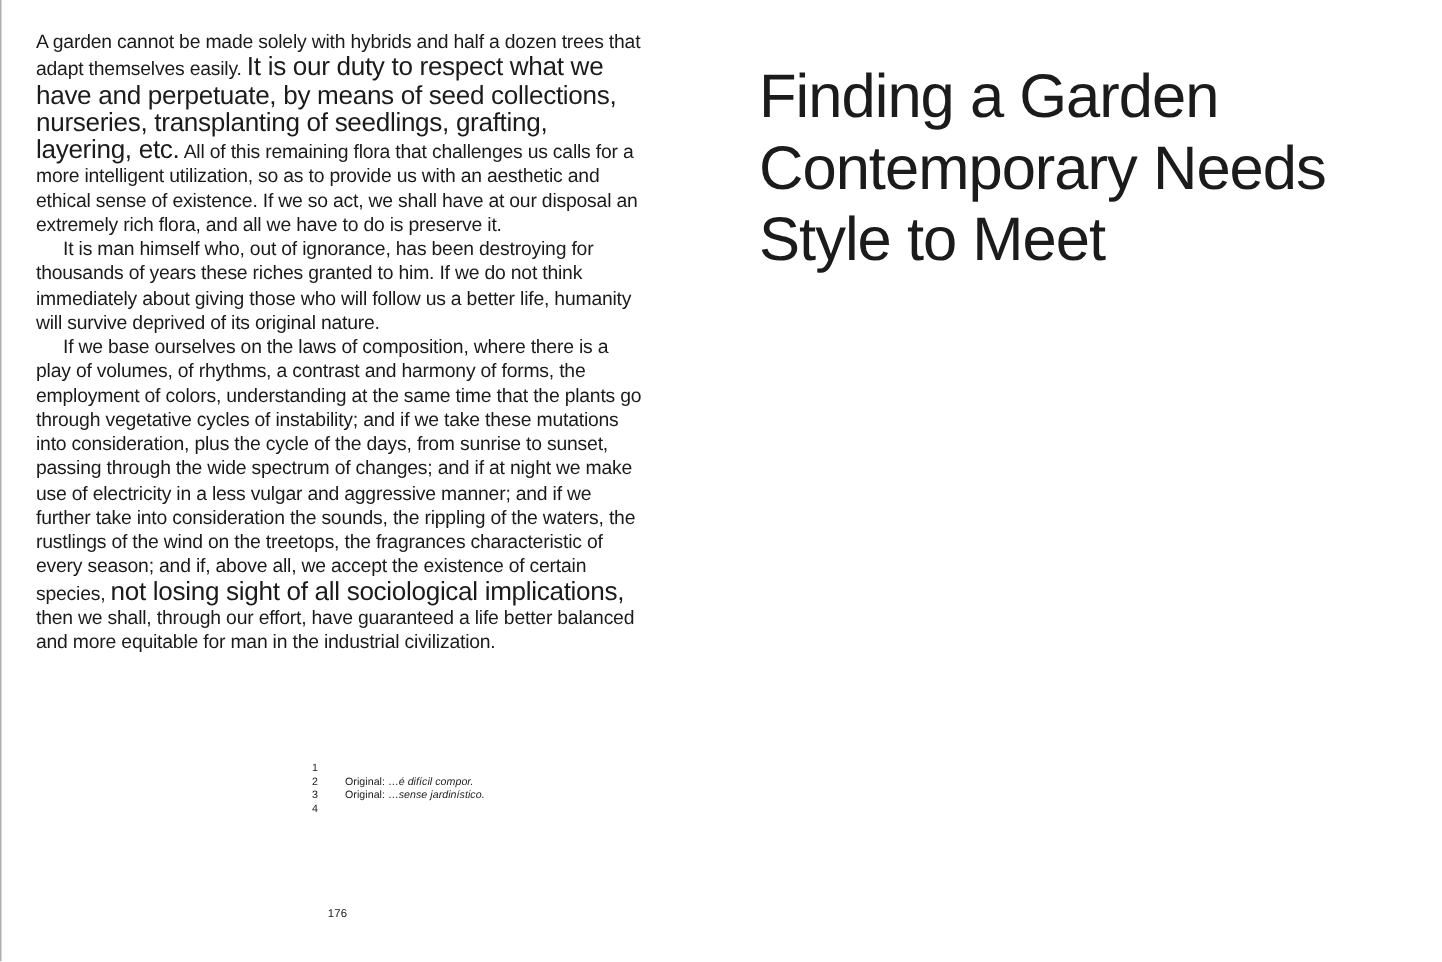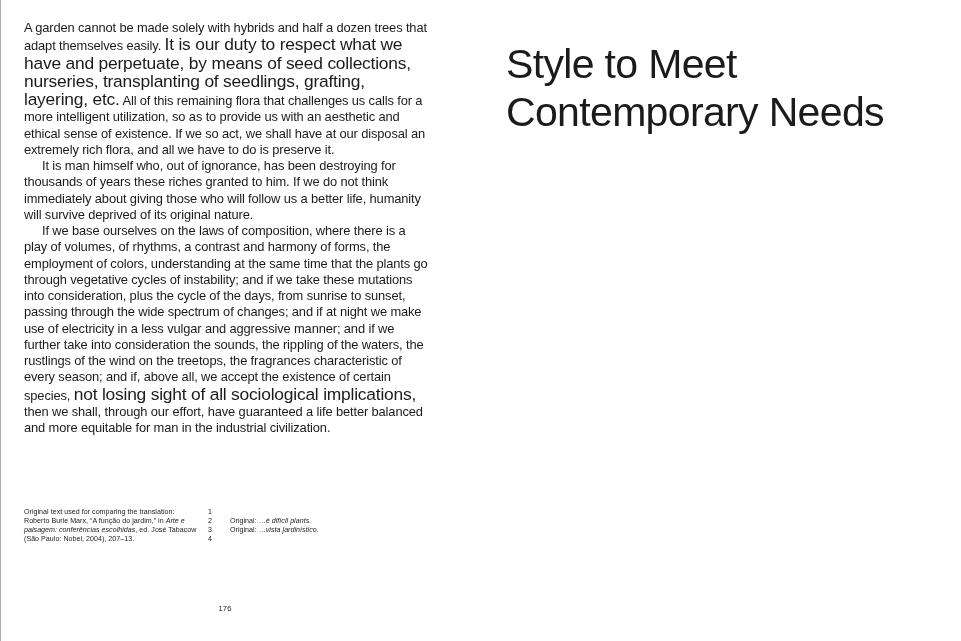--- a/index.html
+++ b/index.html
@@ -133,45 +133,43 @@
 
     <div id="body-text">
 
       <p class="no-indent"><span>A garden cannot be made solely with hybrids and half a dozen trees that adapt themselves easily. </span><span class="emph">It is our duty to respect what we have and perpetuate, by means of seed collections, nurseries, transplanting of seedlings, grafting, layering, etc.</span><span> All of this remaining flora that challenges us calls for a more intelligent utilization, so as to provide us with an aesthetic and ethical sense of existence. If we so act, we shall have at our disposal an extremely rich flora, and all we have to do is preserve it.</span></p>
 
       <p class="indent"><span>It is man himself who, out of ignorance, has been destroying for thousands of years these riches granted to him. If we do not think immediately about giving those who will follow us a better life, humanity will survive deprived of its original nature.</span></p>
 
       <p class="indent"><span>If we base ourselves on the laws of composition, where there is a play of volumes, of rhythms, a contrast and harmony of forms, the employment of colors, understanding at the same time that the plants go through vegetative cycles of instability; and if we take these mutations into consideration, plus the cycle of the days, from sunrise to sunset, passing through the wide spectrum of changes; and if at night we make use of electricity in a less vulgar and aggressive manner; and if we further take into consideration the sounds, the rippling of the waters, the rustlings of the wind on the treetops, the fragrances characteristic of every season; and if, above all, we accept the existence of certain species, </span><span class="emph">not losing sight of all sociological implications,</span><span> then we shall, through our effort, have guaranteed a life better balanced and more equitable for man in the industrial civilization.</span></p>
     </div>
 
-    <div class="fn" id="fn-source">
-      <p><span>Original text used for comparing the translation: Roberto Burle Marx, “A função do jardim,” in </span><i>Arte e paisagem: conferências escolhidas</i><span>, ed. José Tabacow (São Paulo: Nobel, 2004), 207–13.</span></p>
-    </div>
 
     <div class="fn" id="fn-notes">
       <div class="note-row">
         <span class="note-num">1</span>
       </div>
       <div class="note-row">
         <span class="note-num">2</span>
-        <span class="note-txt"><span>Original: …</span><i>é difícil plants.</i></span>
+        <span class="note-txt"><span>Original: …</span><i>é difícil compor.</i></span>
       </div>
       <div class="note-row">
         <span class="note-num">3</span>
-        <span class="note-txt"><span>Original: …</span><i>vista jardinístico.</i></span>
+        <span class="note-txt"><span>Original: …</span><i>sense jardinístico.</i></span>
       </div>
       <div class="note-row">
         <span class="note-num">4</span>
       </div>
     </div>
 
     <div id="folio">176</div>
   </div>
 
   <div id="page-right">
 
     <h1 id="chapter-title">
+      <span class="tline">Finding a Garden</span>
+      <span class="tline">Contemporary Needs</span>
       <span class="tline">Style to Meet</span>
-      <span class="tline">Contemporary Needs</span>
     </h1>
 
   </div>
 </div>
 
 </body></html>

